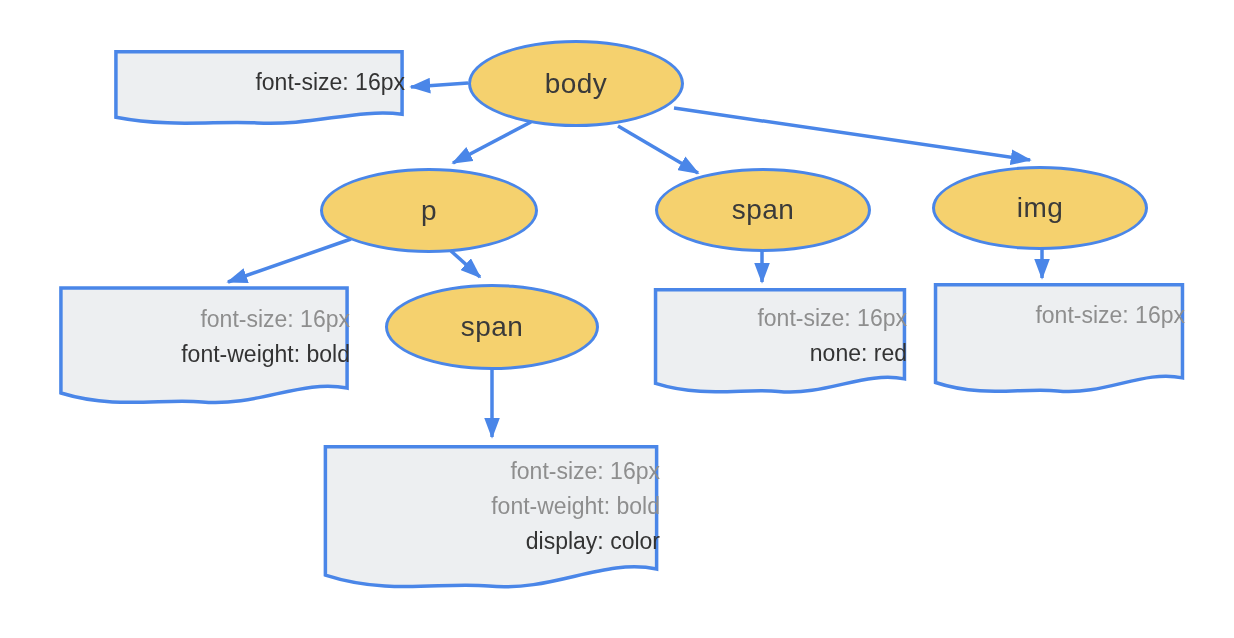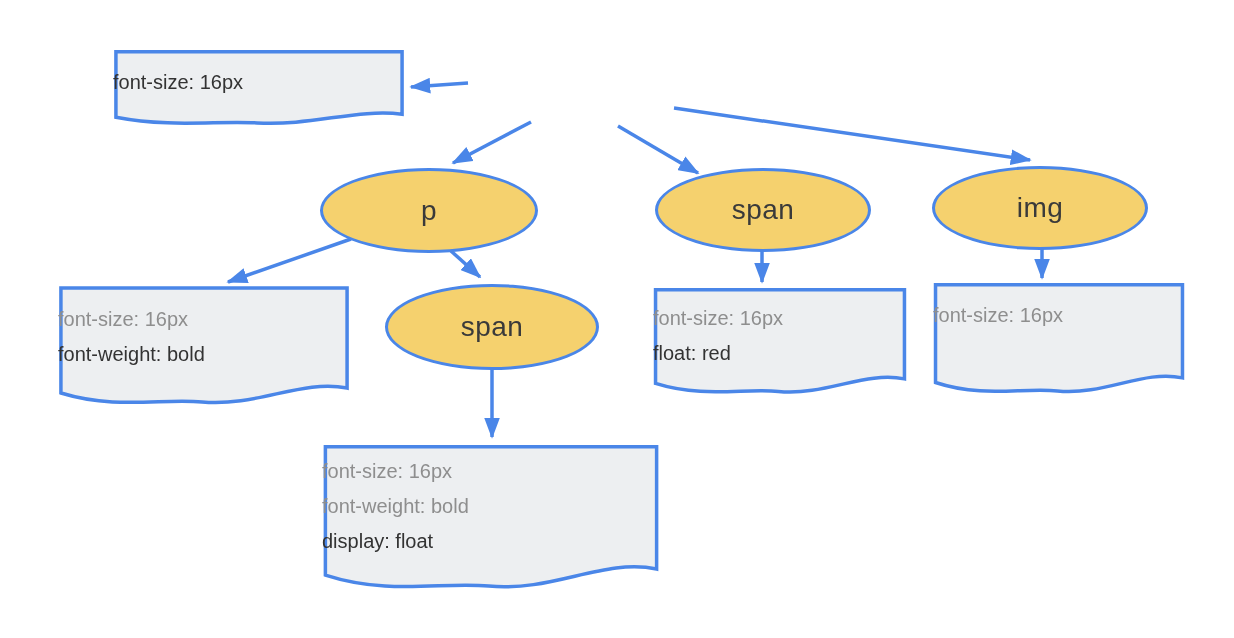--- a/index.html
+++ b/index.html
@@ -12,21 +12,21 @@
   .node{
     position:absolute;box-sizing:border-box;
     background:#f5d16e;border:3.5px solid #4a86e8;border-radius:50%;
     display:flex;align-items:center;justify-content:center;
     font-size:28px;color:#3a3a3a;letter-spacing:0.5px;
   }
   .note{position:absolute;}
   .note .shape{position:absolute;left:0;top:0;width:100%;height:100%;display:block;}
   .note .shape path{fill:#edeff1;stroke:#4a86e8;stroke-width:3.5;}
   .note .lines{
-    position:relative;text-align:left;font-size:20px;line-height:35px;
+    position:relative;text-align:right;font-size:23px;line-height:35px;
   }
   .line{display:block;}
   .line.inherited{color:#8e8e8e;}
   .line.own{color:#333333;}
 </style>
 </head>
 <body>
 
 <div class="canvas">
 
@@ -40,20 +40,23 @@
     <line x1="531" y1="122" x2="453" y2="163" marker-end="url(#arrow)"></line>
     <line x1="618" y1="126" x2="698" y2="173" marker-end="url(#arrow)"></line>
     <line x1="674" y1="108" x2="1030" y2="160" marker-end="url(#arrow)"></line>
     <line x1="351" y1="239" x2="228" y2="282" marker-end="url(#arrow)"></line>
     <line x1="451" y1="251" x2="480" y2="277" marker-end="url(#arrow)"></line>
     <line x1="492" y1="369" x2="492" y2="437" marker-end="url(#arrow)"></line>
     <line x1="762" y1="251" x2="762" y2="282" marker-end="url(#arrow)"></line>
     <line x1="1042" y1="249" x2="1042" y2="278" marker-end="url(#arrow)"></line>
   </svg>
 
+  <div class="node" style="left:468px;top:40px;width:216px;height:87px;">
+    <span>body</span>
+  </div>
 
   <div class="node" style="left:320px;top:168px;width:218px;height:85px;">
     <span>p</span>
   </div>
 
   <div class="node" style="left:385px;top:284px;width:214px;height:86px;">
     <span>span</span>
   </div>
 
   <div class="node" style="left:655px;top:168px;width:216px;height:84px;">
@@ -83,31 +86,31 @@
     </div>
   </div>
 
   <div class="note" style="left:322px;top:443px;width:338px;height:159px;">
     <svg class="shape" viewBox="0 0 300 130" preserveAspectRatio="none">
       <path vector-effect="non-scaling-stroke" d="M3,3 H297 V103 C250,94 205,122 148,117 C108,113 60,125 3,108 Z"></path>
     </svg>
     <div class="lines" style="padding-top:11px;">
       <span class="line inherited">font-size: 16px</span>
       <span class="line inherited">font-weight: bold</span>
-      <span class="line own">display: float</span>
+      <span class="line own">display: color</span>
     </div>
   </div>
 
   <div class="note" style="left:653px;top:287px;width:254px;height:116px;">
     <svg class="shape" viewBox="0 0 300 130" preserveAspectRatio="none">
       <path vector-effect="non-scaling-stroke" d="M3,3 H297 V103 C250,94 205,122 148,117 C108,113 60,125 3,108 Z"></path>
     </svg>
     <div class="lines" style="padding-top:14px;">
       <span class="line inherited">font-size: 16px</span>
-      <span class="line own">float: red</span>
+      <span class="line own">none: red</span>
     </div>
   </div>
 
   <div class="note" style="left:933px;top:282px;width:252px;height:121px;">
     <svg class="shape" viewBox="0 0 300 130" preserveAspectRatio="none">
       <path vector-effect="non-scaling-stroke" d="M3,3 H297 V103 C250,94 205,122 148,117 C108,113 60,125 3,108 Z"></path>
     </svg>
     <div class="lines" style="padding-top:16px;">
       <span class="line inherited">font-size: 16px</span>
     </div>

